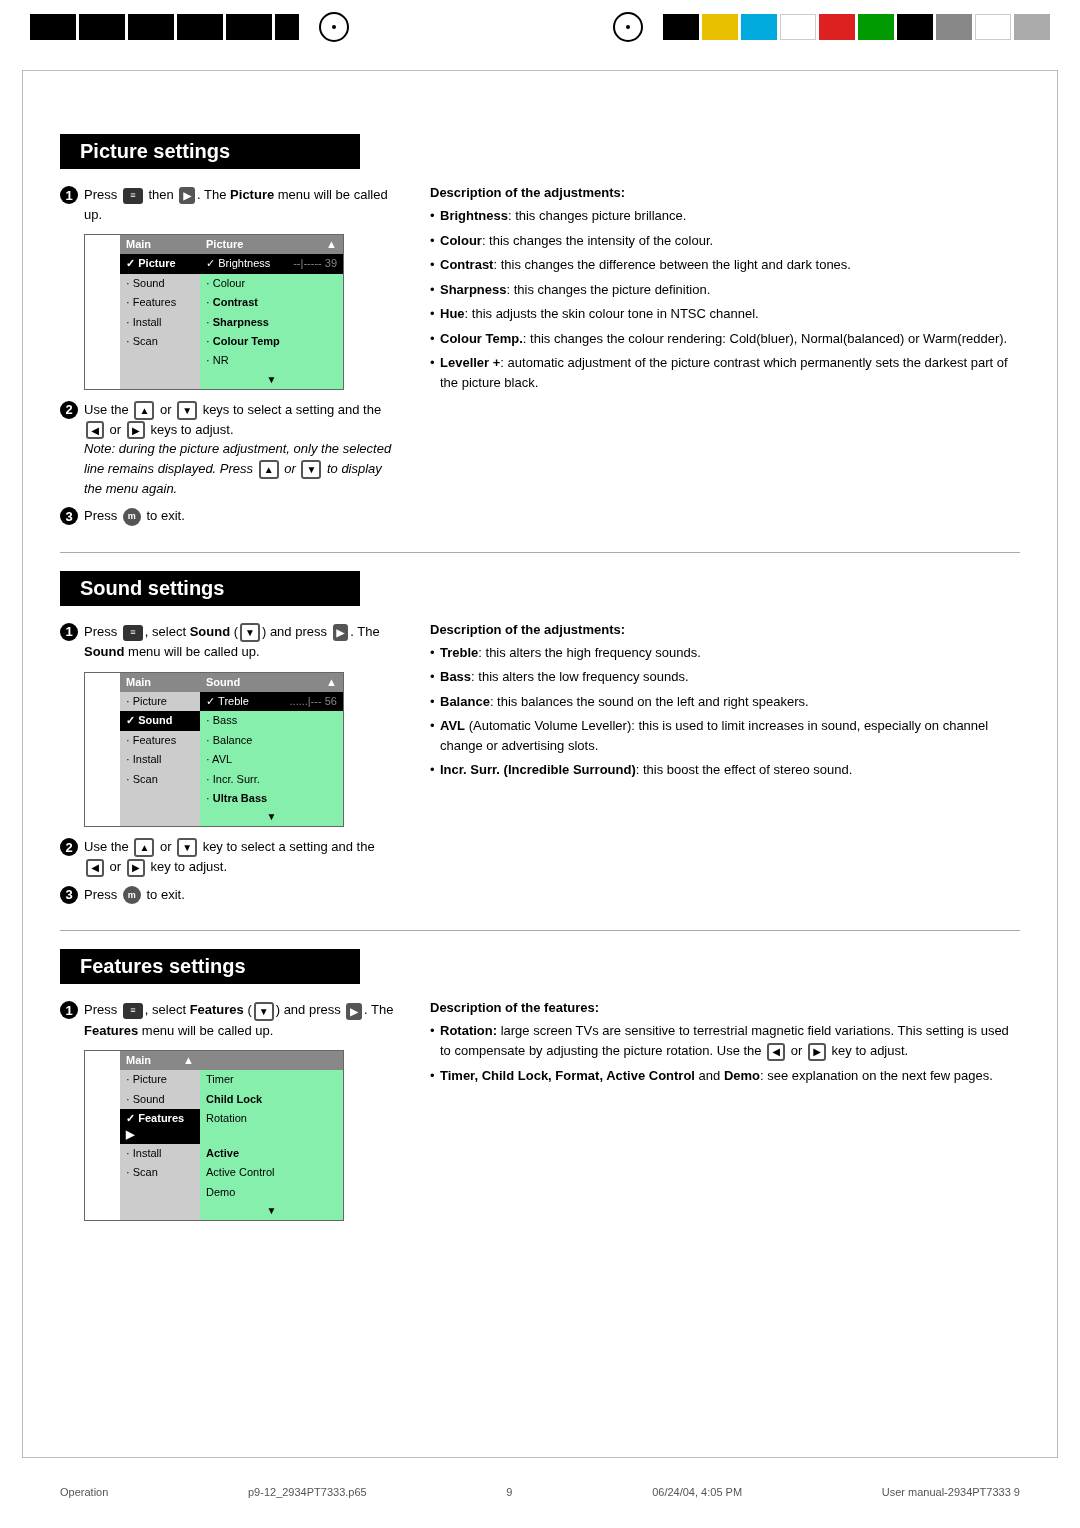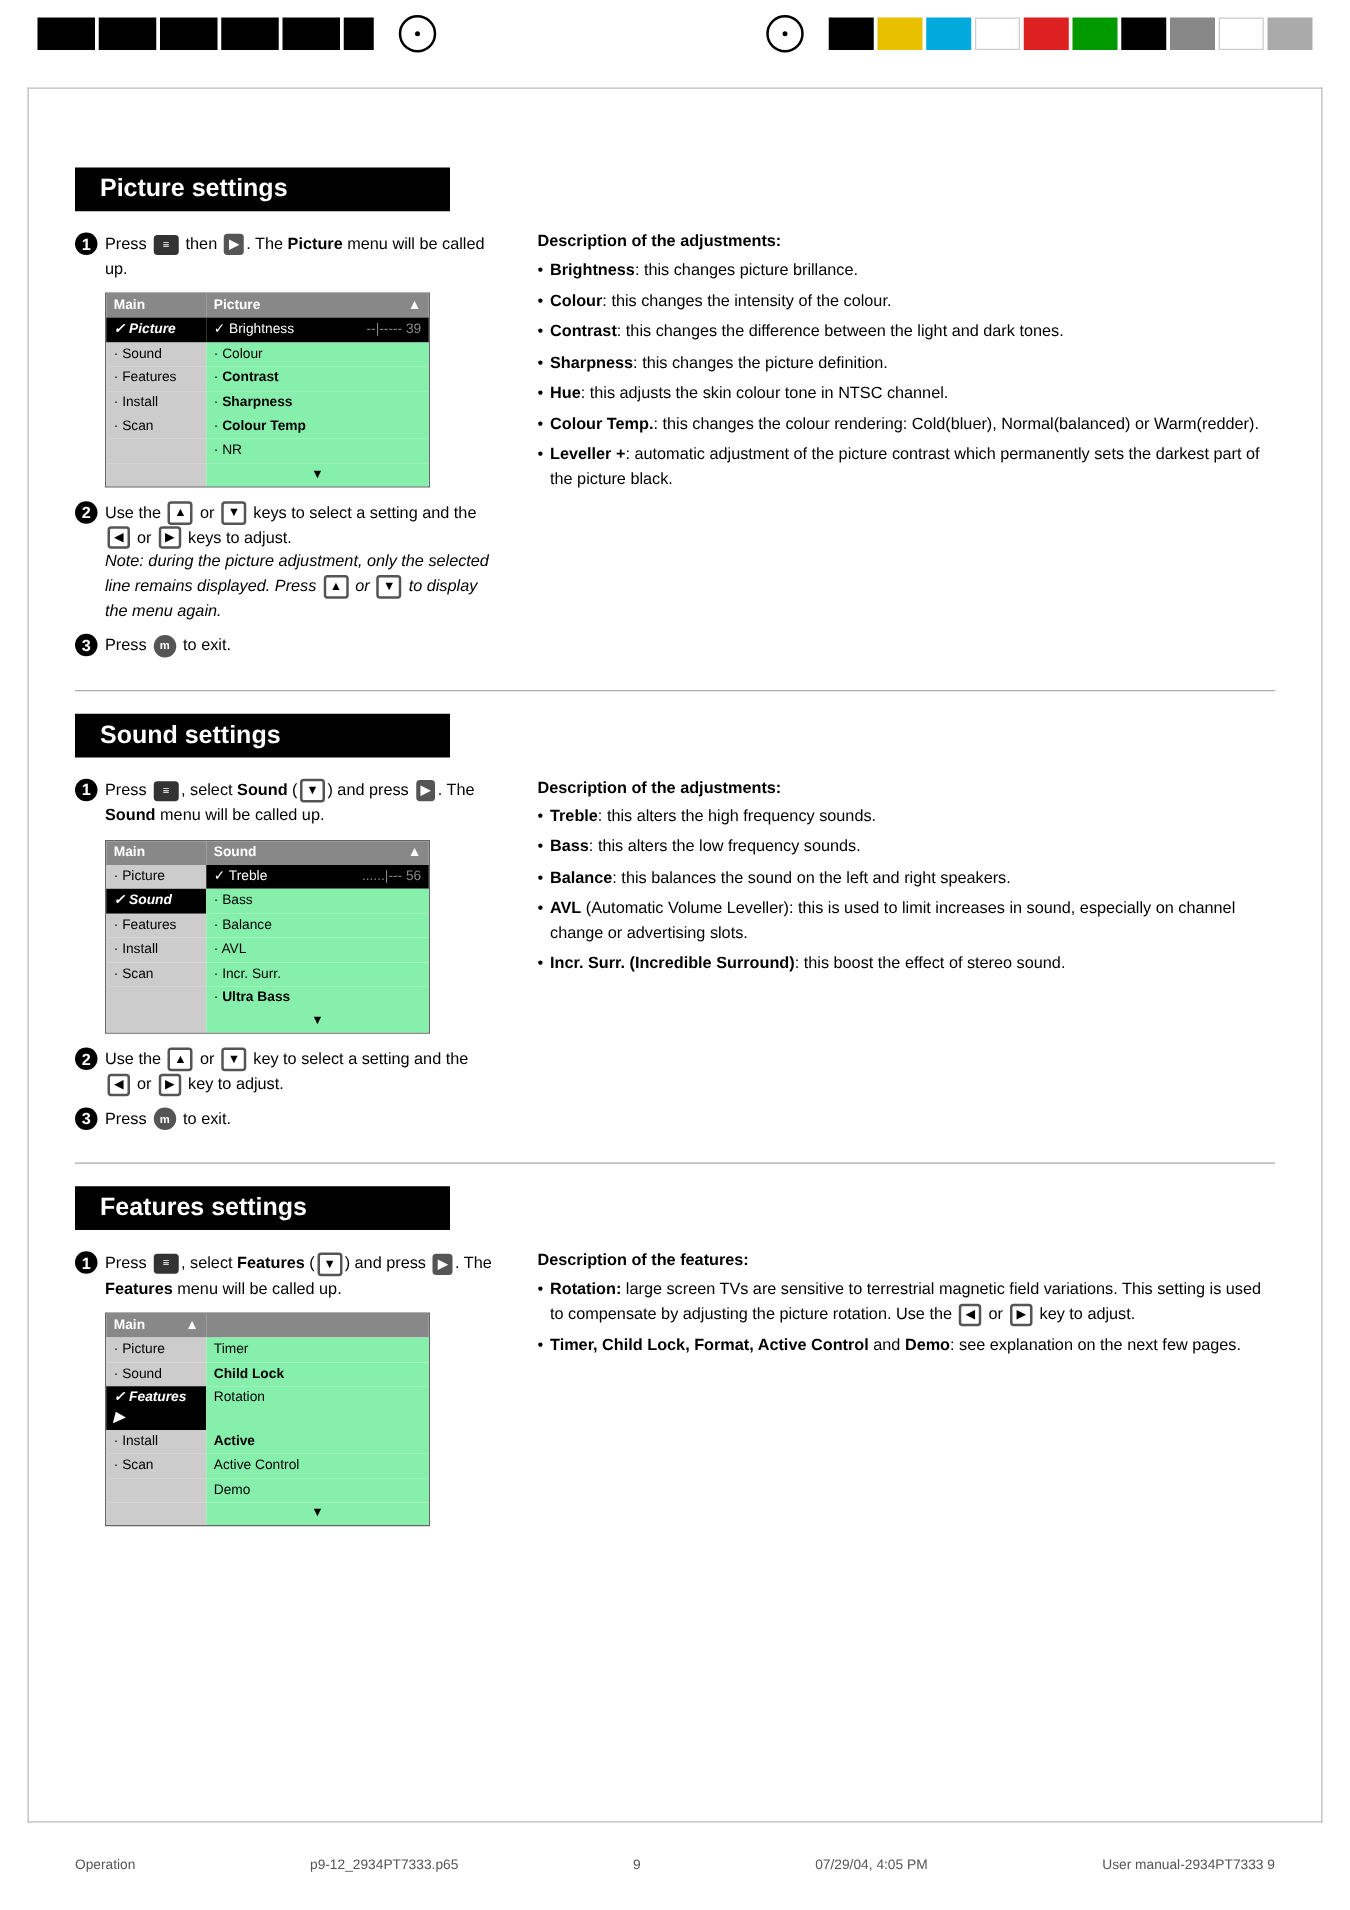--- a/index.html
+++ b/index.html
@@ -159,20 +159,21 @@
       vertical-align: middle;
     }
 
     
     .menu-mockup {
       border: 1px solid #666;
       font-size: 11px;
       width: 260px;
       margin: 10px 0 10px 24px;
       background: #fff;
+      padding-left: 35px;
     }
     .menu-mockup table {
       border-collapse: collapse;
       width: 100%;
     }
     .menu-mockup td {
       padding: 2px 6px;
       border: none;
       vertical-align: top;
       line-height: 1.4;
@@ -182,21 +183,20 @@
       width: 80px;
       border-right: 1px solid #888;
     }
     .menu-col-right {
       background: #86efac;
     }
     .menu-item-selected {
       background: #000 !important;
       color: #fff;
       font-weight: bold;
-      font-style: italic;
     }
     .menu-header-row td {
       background: #888;
       color: #fff;
       font-weight: bold;
       font-size: 11px;
       padding: 2px 6px;
     }
     .menu-right-selected {
       background: #000 !important;
@@ -646,15 +646,15 @@
       </div>
     </div>
   </div>
 
 </div>
 
 <div class="page-footer">
   <span class="footer-file">Operation</span>
   <span class="footer-file">p9-12_2934PT7333.p65</span>
   <span class="footer-page">9</span>
-  <span class="footer-date">07/29/04, 4:05 PM</span>
+  <span class="footer-date">06/24/04, 4:05 PM</span>
   <span class="footer-page">User manual-2934PT7333     9</span>
 </div>
 
 </body></html>

